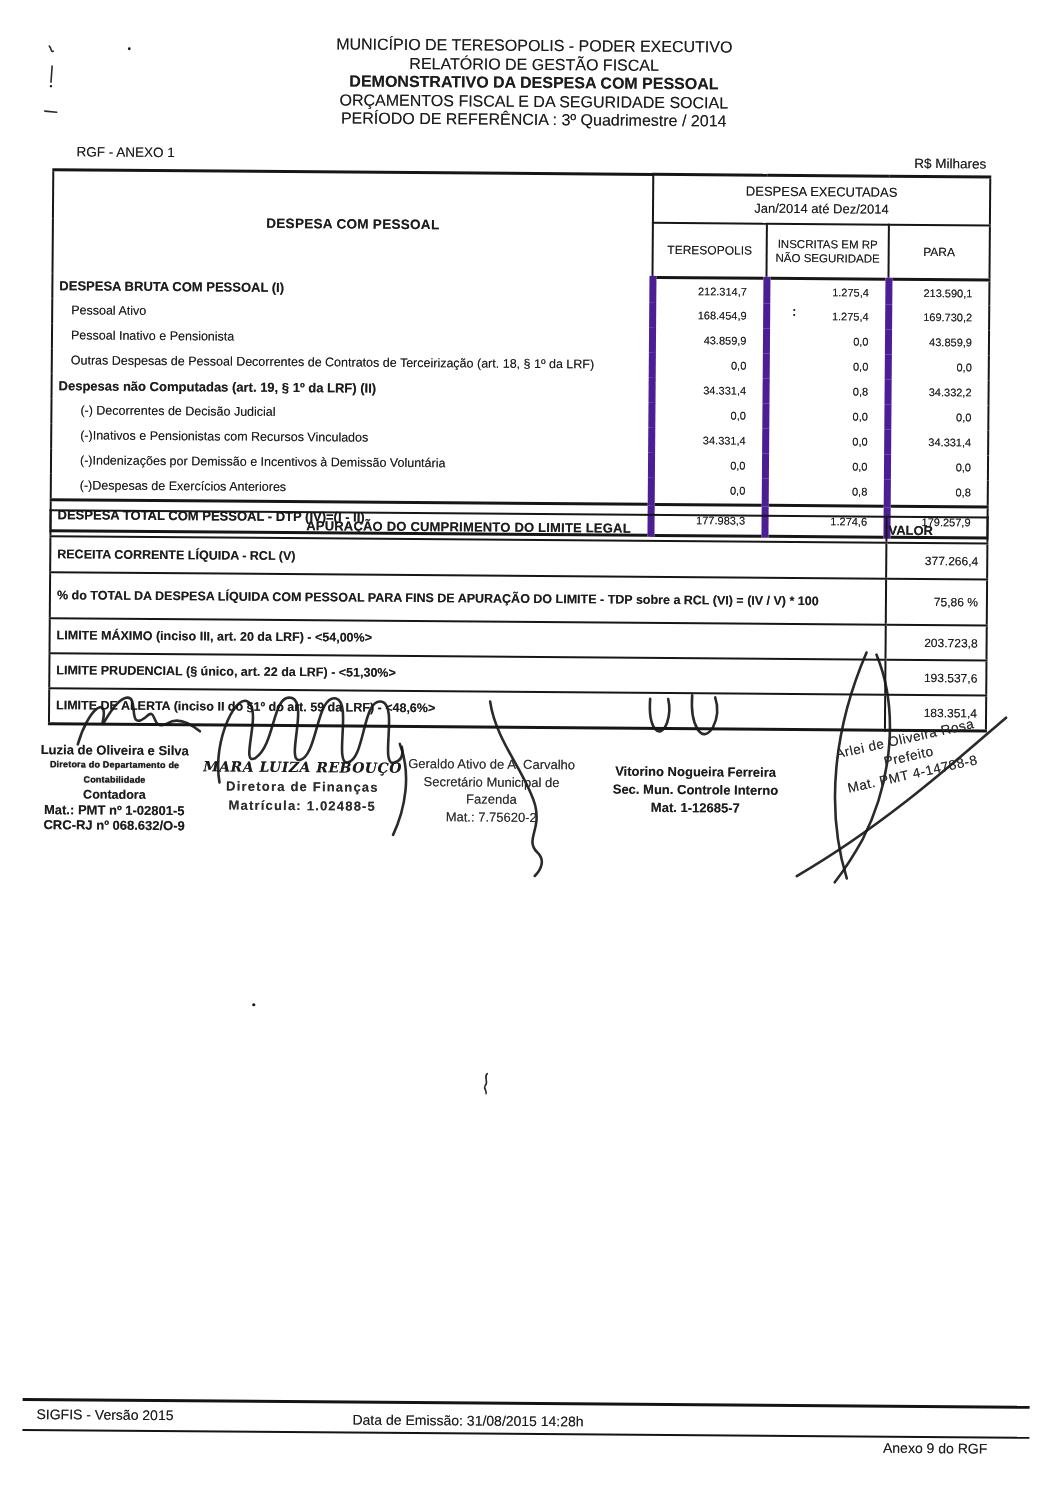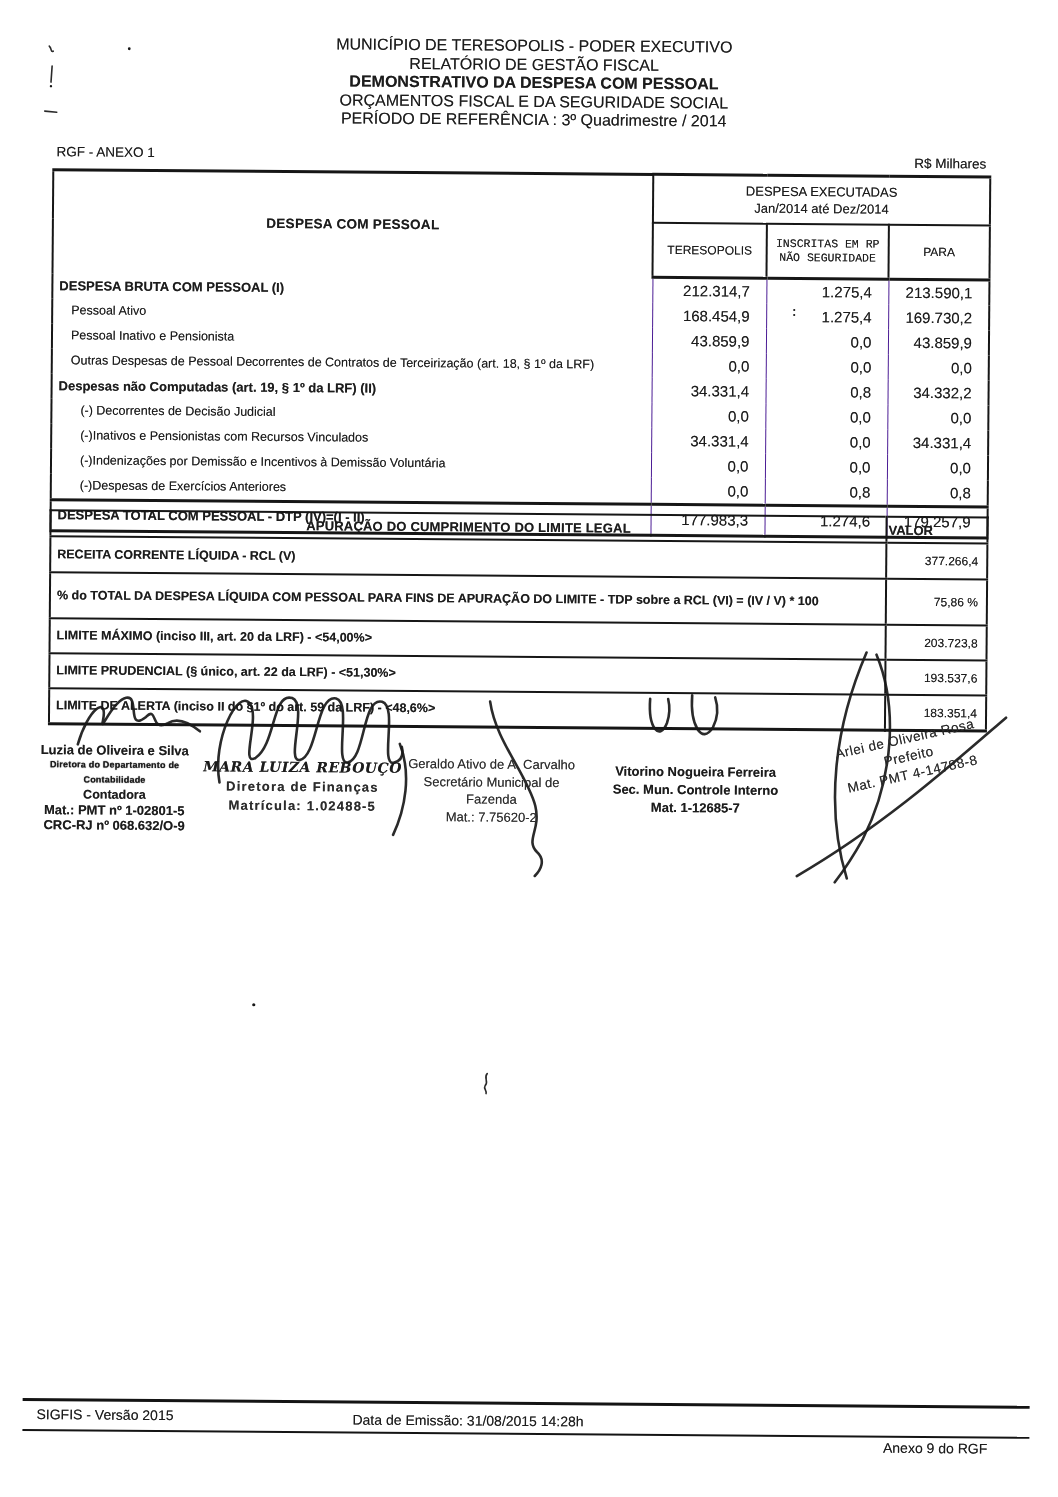--- a/index.html
+++ b/index.html
@@ -5,39 +5,39 @@
   html,body{margin:0;padding:0;background:#ffffff;}
   #sheet{position:relative;width:1058px;height:1497px;background:#fff;overflow:hidden;
          font-family:"Liberation Sans",sans-serif;color:#1c1c1c;}
   #tilt{position:absolute;inset:0;transform:rotate(0.45deg);transform-origin:540px 720px;}
   .txt{text-shadow:0 0 .5px rgba(0,0,0,.55);}
 
   
   #doc-header{position:absolute;top:37px;left:7px;width:1044px;text-align:center;
               font-size:16px;line-height:18.5px;}
   #doc-header .b{font-weight:bold;}
-  #annex-label{position:absolute;left:52px;top:148px;font-size:13.5px;}
+  #annex-label{position:absolute;left:72px;top:148px;font-size:13.5px;}
   #currency-note{position:absolute;left:48px;top:153px;width:934px;text-align:right;font-size:13.5px;}
 
   
   table{border-collapse:collapse;table-layout:fixed;}
   #t1{position:absolute;left:48px;top:172px;width:937px;border:2px solid #161616;border-top-width:3px;border-bottom-width:3px;}
   #t1 td{vertical-align:middle;overflow:hidden;white-space:nowrap;}
   #t1 .rowhead{font-weight:bold;font-size:13.5px;text-align:center;letter-spacing:.3px;}
   #t1 .grp{border-left:2px solid #161616;border-bottom:2px solid #161616;text-align:center;
            font-size:13px;height:44px;line-height:17px;}
   #t1 .ch{border-left:2px solid #161616;border-bottom:3px solid #161616;text-align:center;
           font-size:12px;height:50px;line-height:14px;}
-  #t1 .ch.small{font-size:11.5px;font-family:Liberation Mono, monospace;}
+  #t1 .ch.small{font-size:11.5px;}
   #t1 .lbl{font-size:12.5px;height:23px;}
   #t1 .b{font-weight:bold;font-size:13px;}
   #t1 .i0{padding-left:6px;}
   #t1 .i1{padding-left:18px;}
   #t1 .i2{padding-left:28px;}
-  #t1 .num{border-left:1px solid #4c1d95;text-align:right;padding-right:16px;font-size:15px;}
+  #t1 .num{border-left:7px solid #4c1d95;text-align:right;padding-right:16px;font-size:11px;}
   #t1 .total td{border-top:3px solid #161616;height:26px;}
 
   
   #t2{position:absolute;left:48px;top:513px;width:937px;border:2px solid #161616;border-bottom-width:3px;}
   #t2 td{border-bottom:2px solid #161616;font-size:12.5px;vertical-align:middle;}
   #t2 .ttl{font-weight:bold;text-align:center;font-size:13px;height:22px;letter-spacing:.2px;}
   #t2 .vh{border-left:2px solid #161616;font-weight:bold;font-size:13px;}
   #t2 .lab{font-weight:bold;padding:3px 8px 3px 6px;height:26px;line-height:15px;white-space:normal;}
   #t2 .val{border-left:2px solid #161616;text-align:right;padding-right:8px;font-weight:normal;font-size:12px;}
   #t2 tr:last-child td{border-bottom:0;}

